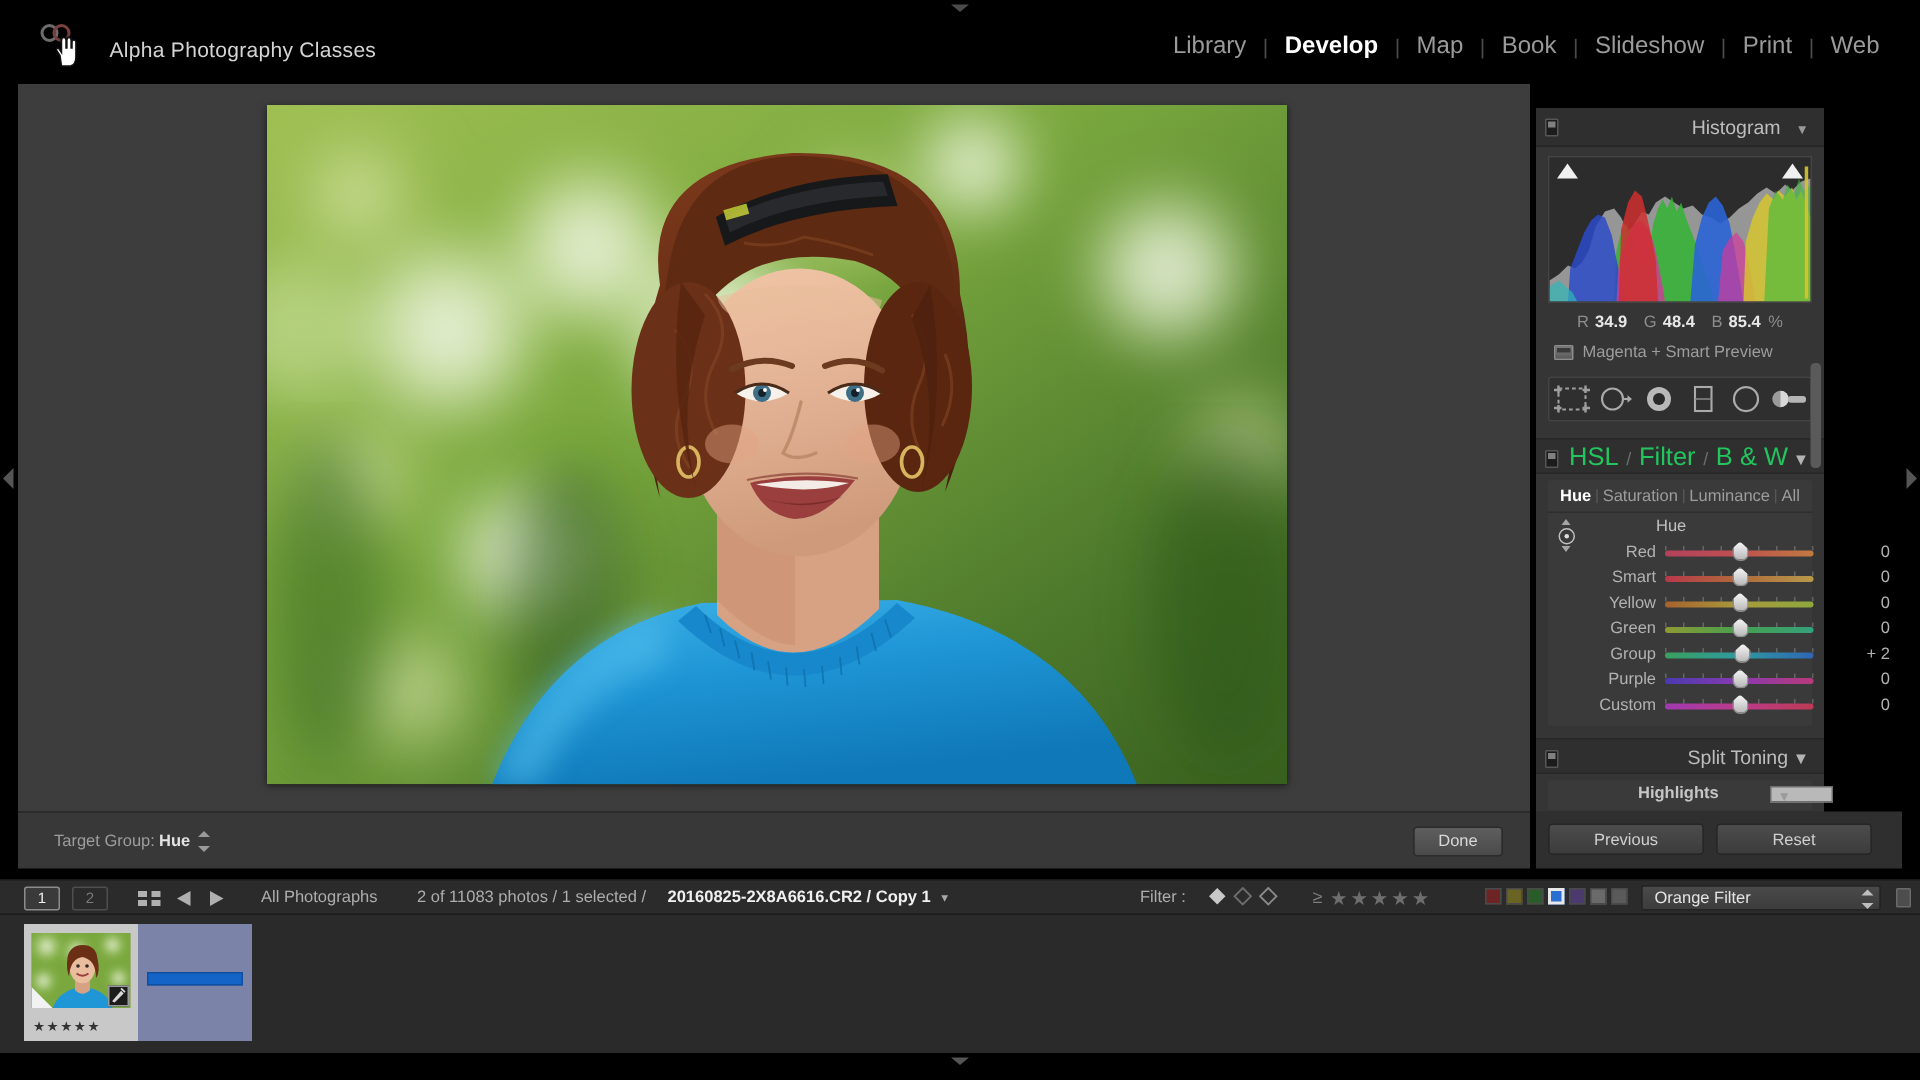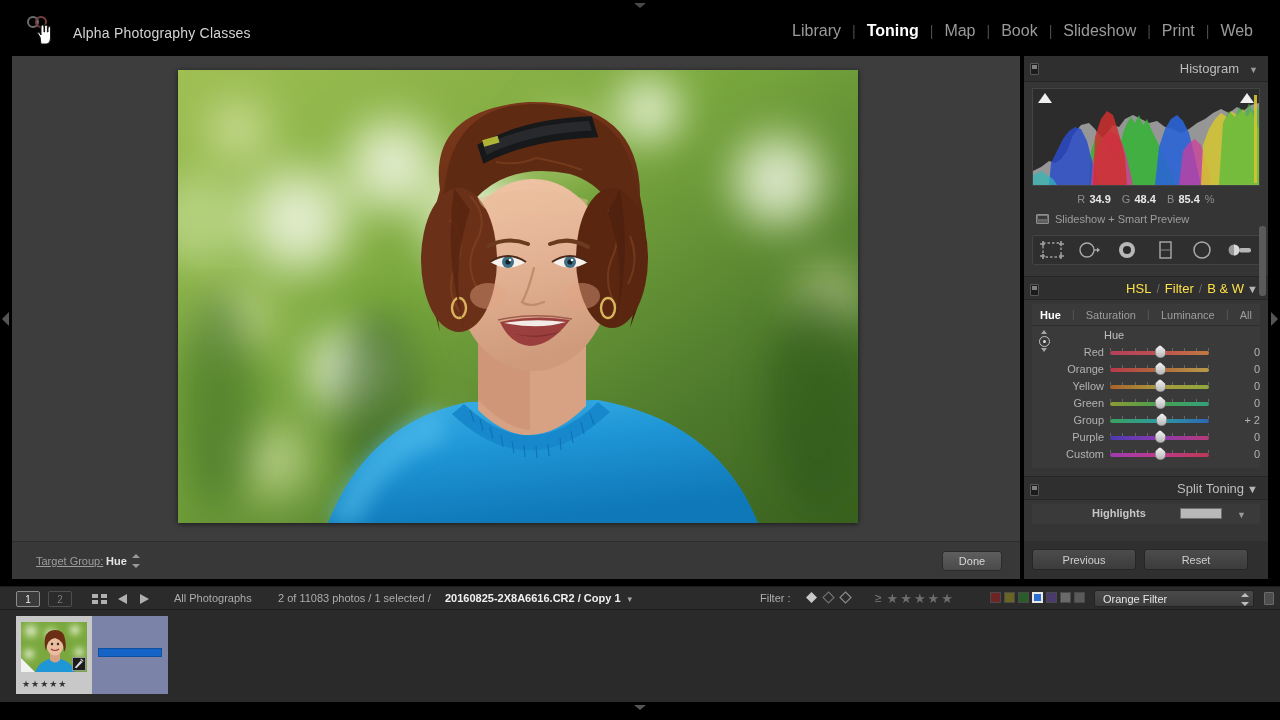--- a/index.html
+++ b/index.html
@@ -47,21 +47,21 @@
     background:#1a1a1a; box-shadow:0 1px 5px rgba(0,0,0,.6);
   }
   .photo { position:absolute; inset:0; overflow:hidden; }
   .photo svg { display:block; width:100%; height:100%; }
 
   
   .toolbar {
     position:absolute; left:12px; top:541px; width:1008px; height:38px;
     background:#383838; border-top:1px solid #2c2c2c;
   }
-  .tg-label { position:absolute; left:24px; top:13px; color:#9d9d9d; font-size:11px;text-decoration:underline; }
+  .tg-label { position:absolute; left:24px; top:13px; color:#9d9d9d; font-size:11px; }
   .tg-value { position:absolute; left:94px; top:13px; color:#e4e4e4; font-size:11px; font-weight:bold; }
   .stepper { position:absolute; left:120px; top:12px; width:8px; height:14px; }
   .stepper i { position:absolute; left:0; width:0;height:0;
     border-left:4px solid transparent; border-right:4px solid transparent; }
   .stepper .up { top:0; border-bottom:4px solid #9a9a9a; }
   .stepper .dn { bottom:0; border-top:4px solid #9a9a9a; }
   .done-btn {
     position:absolute; right:18px; top:9px; width:60px; height:20px;
     background:linear-gradient(#5e5e5e,#4a4a4a); border:1px solid #2b2b2b; border-radius:3px;
     color:#d8d8d8; font-size:11px; text-align:center; line-height:19px; cursor:pointer;
@@ -74,21 +74,21 @@
   .lp-arrow { left:2px; }
   .rp-arrow { right:2px; }
   .lp-arrow i, .rp-arrow i {
     position:absolute; top:0; width:0;height:0;
     border-top:7px solid transparent; border-bottom:7px solid transparent;
   }
   .lp-arrow i { border-right:7px solid #555; left:0; }
   .rp-arrow i { border-left:7px solid #555; right:0; }
 
   
-  .right { position:absolute; left:1024px; top:56px; width:244px; height:485px; background:#353535; }
+  .right { position:absolute; left:1024px; top:72px; width:192px; height:485px; background:#353535; }
   .panel-head {
     position:relative; height:26px; line-height:26px; background:#2f2f2f;
     border-bottom:1px solid #252525; padding-right:10px; text-align:right;
   }
   .panel-head .title { font-size:13px; color:#bdbdbd; }
   .panel-head .disc { display:inline-block; margin-left:7px; color:#9a9a9a; font-size:9px; }
   .panel-switch {
     position:absolute; left:6px; top:7px; width:9px; height:12px;
     background:#1c1c1c; border:1px solid #565656; border-radius:1px;
   }
@@ -116,21 +116,21 @@
     display:flex; align-items:center; justify-content:space-around; border-radius:2px;
   }
   .tool { width:26px; height:20px; position:relative; cursor:pointer; }
 
   
   .hsl { margin-top:11px; }
   .hsl-head {
     position:relative; height:24px; line-height:24px; background:#2f2f2f;
     border-top:1px solid #262626; border-bottom:1px solid #262626; text-align:right; padding-right:10px;
   }
-  .hsl-head .seg { font-size:13px; color:#fde047; cursor:pointer; }
+  .hsl-head .seg { font-size:17px; color:#22c55e; cursor:pointer; }
   .hsl-head .slash { color:#6e6e6e; font-size:12px; margin:0 2px; }
   .hsl-body { background:#3a3a3a; margin:4px 8px 0 8px; border-radius:2px; padding-bottom:5px; }
   .hsl-tabs {
     display:flex; align-items:center; height:22px; border-bottom:1px solid #2e2e2e; padding:0 8px;
     justify-content:space-between;
   }
   .hsl-tab { font-size:11px; color:#9d9d9d; cursor:pointer; }
   .hsl-tab.active { color:#fff; font-weight:bold; }
   .hsl-tabsep { color:#5b5b5b; font-size:10px; }
   .tat {
@@ -263,21 +263,21 @@
 
     <svg class="cursor-hand" viewBox="0 0 16 22">
       <path d="M5 20 L4 13 L2 10 Q1 8 3 8 L5 11 L5 3 Q5 1 6.5 1 Q8 1 8 3 L8 8 L8.6 8 L8.6 2.6 Q8.6 1 10 1 Q11.4 1 11.4 2.6 L11.4 8 L12 8 L12 4 Q12 2.6 13.3 2.6 Q14.6 2.6 14.6 4 L14.6 14 Q14.6 19 11 20 Z" fill="#ffffff" stroke="#111" stroke-width="1"></path>
     </svg>
 
     <div class="identity-text">Alpha Photography Classes</div>
 
     <div class="modules">
       <span class="module">Library</span>
       <span class="module-sep">|</span>
-      <span class="module active">Toning</span>
+      <span class="module active">Develop</span>
       <span class="module-sep">|</span>
       <span class="module">Map</span>
       <span class="module-sep">|</span>
       <span class="module">Book</span>
       <span class="module-sep">|</span>
       <span class="module">Slideshow</span>
       <span class="module-sep">|</span>
       <span class="module">Print</span>
       <span class="module-sep">|</span>
       <span class="module">Web</span>
@@ -494,21 +494,21 @@
       <b>34.9</b>
       <span class="ch">G</span>
       <b>48.4</b>
       <span class="ch">B</span>
       <b>85.4</b>
       <span>%</span>
     </div>
 
     <div class="preview-row">
       <span class="preview-ico"></span>
-      <span>Slideshow + Smart Preview</span>
+      <span>Magenta + Smart Preview</span>
     </div>
 
     <div class="toolstrip">
       <div class="tool">
         <svg viewBox="0 0 26 20">
             <g stroke="#9e9e9e" stroke-width="1.4" fill="none" stroke-dasharray="2.5 2">
           <rect x="4" y="3" width="18" height="14"></rect>
             </g>
           <g stroke="#9e9e9e" stroke-width="1.6" fill="none">
             <path d="M4 1 L4 6 M1 4 L6 4 M22 1 L22 6 M20 4 L25 4 M4 14 L4 19 M1 16 L6 16 M22 14 L22 19 M20 16 L25 16"></path>
@@ -591,21 +591,21 @@
                 <i style="left: 49.2px;"></i>
                 <i style="left: 61.5px;"></i>
                 <i style="left: 73.8px;"></i>
                 <i style="left: 86.1px;"></i>
                 <i style="left: 98.4px;"></i>
               </span>
               <span class="knob" style="left: 127.5px;"></span>
               <span class="val">0</span>
             </div>
             <div class="slider-row">
-              <span class="name">Orange</span>
+              <span class="name">Smart</span>
               <span class="track" style="background: linear-gradient(to right, rgb(184, 56, 74), rgb(176, 106, 58), rgb(184, 154, 74));"></span>
               <span class="ticks">
                 <i style="left: 0px;"></i>
                 <i style="left: 12.3px;"></i>
                 <i style="left: 24.6px;"></i>
                 <i style="left: 36.9px;"></i>
                 <i style="left: 49.2px;"></i>
                 <i style="left: 61.5px;"></i>
                 <i style="left: 73.8px;"></i>
                 <i style="left: 86.1px;"></i>

